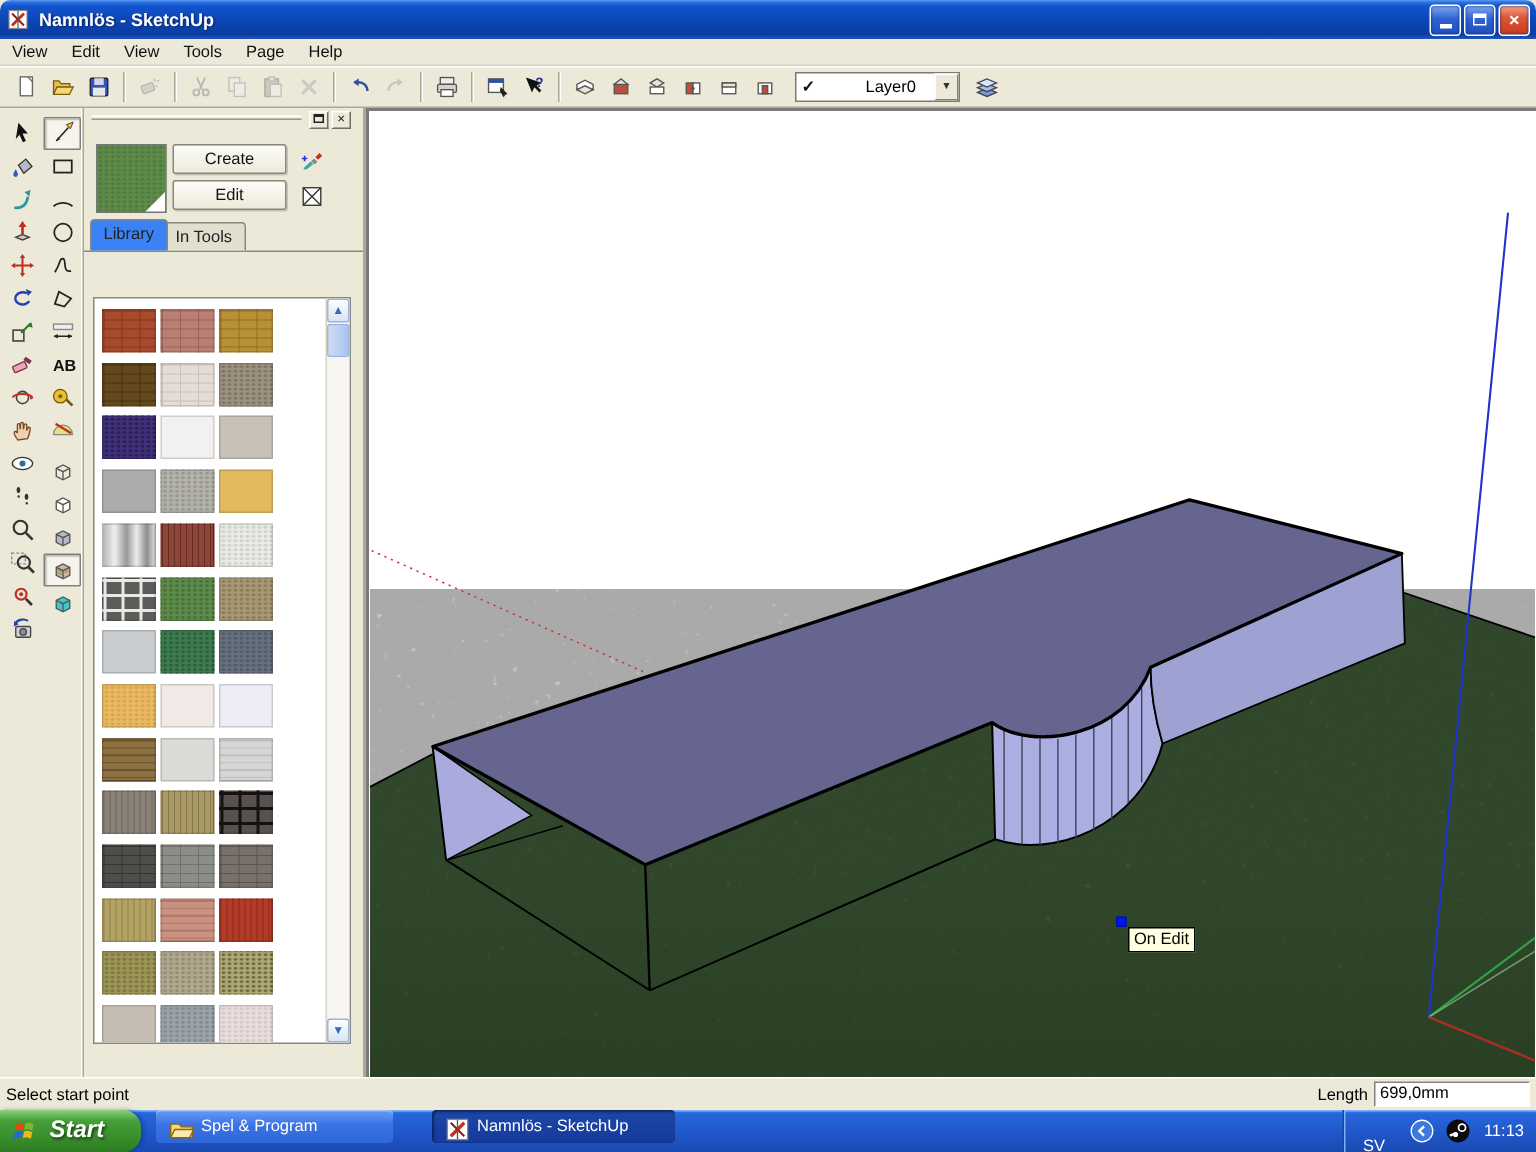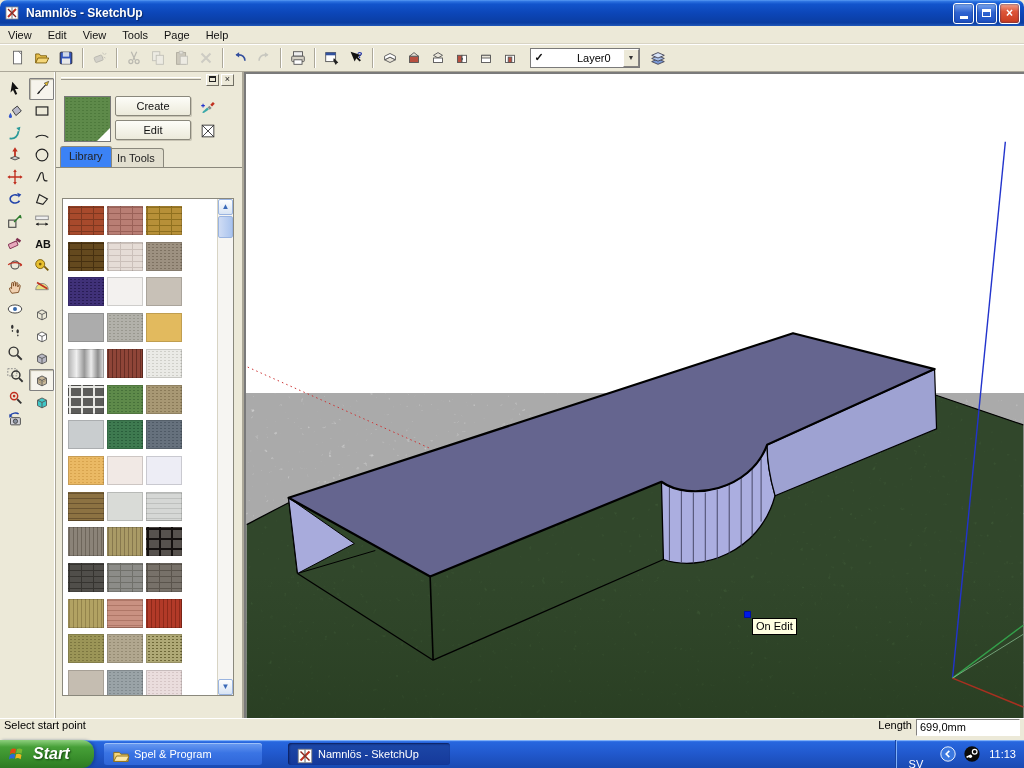--- a/index.html
+++ b/index.html
@@ -65,26 +65,26 @@
 .sw.metal{background-image:linear-gradient(90deg,#b8b8b8,#efefef 22%,#989898 45%,#ececec 65%,#8e8e8e 85%,#d8d8d8);}
 .scroll{position:absolute;right:0;top:0;width:16px;height:496px;background:#f6f5f2;border-left:1px solid #d8d4c4;}
 .sarr{position:absolute;left:0;width:15px;height:16px;background:linear-gradient(180deg,#fdfefd,#d8e4f4);border:1px solid #9ab4e0;border-radius:2px;color:#3a6ab8;font-size:8px;text-align:center;line-height:14px;}
 .sthumb{position:absolute;left:0;top:17px;width:15px;height:22px;background:linear-gradient(90deg,#cfdcf4,#aac4ee);border:1px solid #9ab4e0;border-radius:2px;}
 
 .viewport{position:absolute;left:244px;top:72px;width:780px;height:646px;background:#fff;border-left:2px solid #7a7a7a;border-top:2px solid #7a7a7a;}
 .viewport svg{display:block;}
 .vtooltip{position:absolute;left:506px;top:544px;background:#FFFFE1;border:1px solid #000;font-size:11px;padding:0 3px;line-height:15px;color:#000;}
 .vcursor{position:absolute;left:498px;top:537px;width:7px;height:7px;background:#0018E8;border:1px solid #0010A0;}
 
-.statusbar{position:absolute;left:0;top:718px;width:1024px;height:22px;background:#ECE9D8;border-top:1px solid #fff;display:flex;font-size:11px;padding:0 4px;}
+.statusbar{position:absolute;left:0;top:718px;width:1024px;height:22px;background:#ECE9D8;border-top:1px solid #fff;display:flex;align-items:center;font-size:11px;padding:0 4px;}
 .stleft{flex:1;}
 .lenlabel{margin-right:4px;}
 .lenbox{width:104px;height:17px;background:#fff;border:1px solid #848280;border-bottom-color:#fff;border-right-color:#fff;padding:1px 3px;font-size:11px;}
 
-.taskbar{position:absolute;left:0;top:740px;width:1024px;height:28px;background:linear-gradient(180deg,#4a8cf4 0%,#2766de 8%,#2158cc 50%,#1a4ab2 100%);box-shadow:inset 0 1px 0 #7fb0f8;display:flex;align-items:center;}
+.taskbar{position:absolute;left:0;top:740px;width:1024px;height:28px;background:linear-gradient(180deg,#4a8cf4 0%,#2766de 8%,#2158cc 50%,#1a4ab2 100%);box-shadow:inset 0 1px 0 #7fb0f8;display:flex;}
 .startbtn{width:94px;height:28px;border-radius:0 12px 12px 0;background:linear-gradient(180deg,#8ed07e 0%,#47a038 25%,#378c2a 70%,#2d7a22 100%);display:flex;align-items:center;padding-left:8px;box-shadow:2px 0 3px #0a2a6a66;}
 .startbtn .slabel{color:#fff;font-size:16px;font-weight:bold;font-style:italic;text-shadow:1px 1px 2px #144210;margin-left:5px;}
 .task{height:22px;margin-left:10px;border-radius:3px;display:flex;align-items:center;padding:0 8px;font-size:11px;color:#fff;
  background:linear-gradient(180deg,#6b9cf2,#3a74e4 45%,#2f66d8);box-shadow:inset 0 1px 0 #9cc0f8;width:158px;}
 .task.active{background:linear-gradient(180deg,#1c48a8,#16399a);box-shadow:inset 1px 1px 2px #0a1c58;width:162px;margin-left:26px;}
 .task .tlabel{margin-left:6px;white-space:nowrap;overflow:hidden;}
 .tray{margin-left:auto;height:28px;display:flex;align-items:center;padding:0 8px 0 12px;border-left:1px solid #7fb0f8;box-shadow:-1px 0 0 #1a44a0;}
 .tray .lang{color:#fff;font-size:11px;margin-right:10px;margin-top:20px;}
 .tray .time{color:#fff;font-size:11px;margin-left:8px;}
 .trayicn{width:19px;height:19px;margin-left:5px;display:flex;align-items:center;justify-content:center;}

